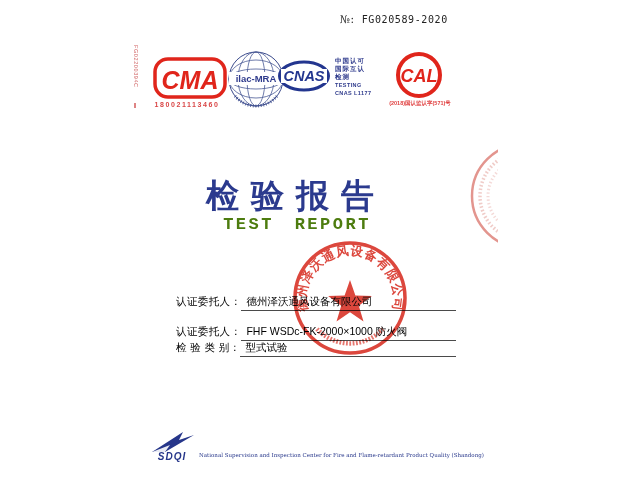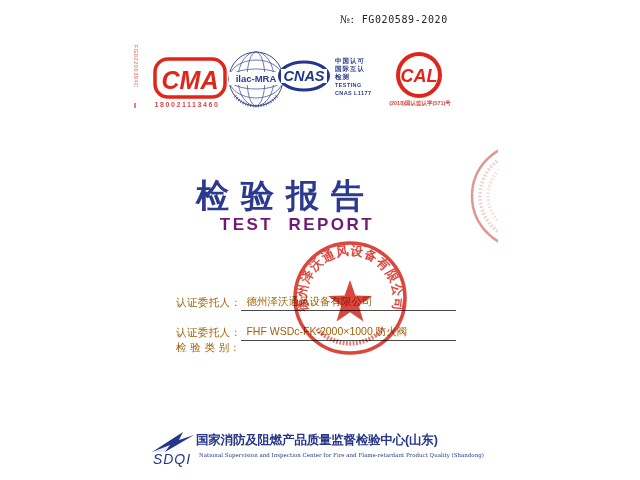--- a/index.html
+++ b/index.html
@@ -18,38 +18,38 @@
   
   .cma-number{top:101px;left:144px;width:86px;text-align:center;font-size:7px;font-weight:bold;
               color:#d94545;letter-spacing:1.6px;}
   .cnas-col{top:57px;left:335px;width:48px;color:#2e3a8c;line-height:8px;}
   .cnas-col .zh{font-size:6.5px;font-weight:bold;letter-spacing:1px;}
   .cnas-col .en{font-size:5.5px;font-weight:bold;letter-spacing:0.4px;}
   .cal-number{top:100px;left:382px;width:76px;text-align:center;font-size:5.5px;color:#e04040;
               font-weight:bold;white-space:nowrap;}
 
   
-  .title-cn{top:174px;left:196px;font-size:33px;font-weight:bold;color:#2b3a8e;
+  .title-cn{top:174px;left:206px;font-size:33px;font-weight:bold;color:#2b3a8e;
             letter-spacing:12px;white-space:nowrap;}
-  .title-en{top:215px;left:297px;transform:translateX(-50%);font-family:Liberation Sans, sans-serif;
-            font-size:17px;font-weight:bold;color:#701a75;letter-spacing:2.5px;word-spacing:8px;
+  .title-en{top:215px;left:297px;transform:translateX(-50%);font-family:Liberation Mono, monospace;
+            font-size:17px;font-weight:bold;color:#4d7c0f;letter-spacing:2.5px;word-spacing:8px;
             white-space:nowrap;}
 
   
-  .field-row{left:176px;width:280px;display:flex;align-items:center;color:#a16207;}
+  .field-row{left:176px;width:280px;display:flex;align-items:flex-start;color:#000000;}
   .f-label{flex:none;font-size:10.5px;letter-spacing:0.4px;padding-bottom:1px;white-space:nowrap;}
   .f-value{flex:1 1 auto;border-bottom:1px solid #4a4a4a;padding:0 0 1px 5px;font-size:10.5px;
            white-space:nowrap;overflow:hidden;}
 
   
   .seal{mix-blend-mode:multiply;opacity:.92;}
   .seal-partial{mix-blend-mode:multiply;opacity:.8;}
 
   
-  .sdqi-text{top:451px;left:151px;width:42px;text-align:center;font-size:14px;font-weight:normal;
+  .sdqi-text{top:451px;left:151px;width:42px;text-align:center;font-size:10px;font-weight:bold;
              font-style:italic;color:#26368a;letter-spacing:1px;}
   .org-cn{top:432px;left:196px;font-size:12.5px;font-weight:bold;color:#26368a;
           letter-spacing:-0.2px;white-space:nowrap;}
   .org-en{top:452px;left:199px;font-size:5.5px;font-family:"DejaVu Serif",serif;color:#26368a;
           white-space:nowrap;}
 </style>
 </head>
 <body>
 
 <div id="doc">
@@ -109,35 +109,35 @@
   <div class="abs field-row" style="top:295px">
     <span class="f-label">认证委托人：</span>
     <span class="f-value">德州泽沃通风设备有限公司</span>
   </div>
   <div class="abs field-row" style="top:325px">
     <span class="f-label">认证委托人：</span>
     <span class="f-value">FHF WSDc-FK-2000×1000 防火阀</span>
   </div>
   <div class="abs field-row" style="top:341px">
     <span class="f-label">检 验 类 别：</span>
+    <span class="f-value">型式试验</span>
   </div>
 
   <svg class="abs seal" style="top:233px;left:285px" width="130" height="130" viewBox="0 0 130 130">
     <circle cx="65" cy="65" r="55" fill="none" stroke="#d9372c" stroke-width="3.5"></circle>
     <defs>
       <path id="sealArc" d="M 24,82 A 44,44 0 1 1 106,82" fill="none"></path>
     </defs>
     <text font-size="12.5" font-weight="bold" fill="#d9372c" letter-spacing="1" font-family="Liberation Sans, sans-serif">
       <textPath href="#sealArc" startOffset="50%" text-anchor="middle">德州泽沃通风设备有限公司</textPath>
     </text>
     <polygon points="65,47 70.4,62.6 86.9,62.9 73.8,72.8 78.5,88.6 65,79.2 51.5,88.6 56.2,72.8 43.1,62.9 59.6,62.6" fill="#d9372c"></polygon>
     <path d="M 32,96 A 45,45 0 0 0 98,96" fill="none" stroke="#d9372c" stroke-width="4.5" stroke-dasharray="1.8,1.5" opacity="0.75"></path>
   </svg>
 
   <svg class="abs" style="top:429px;left:150px" width="46" height="24" viewBox="0 0 46 24">
     <path d="M 2,23 L 33,3 L 29,11 L 44,6 L 15,23 Z" fill="#26368a"></path>
     <path d="M 2,23 L 20,16 L 15,23 Z" fill="#fff" opacity="0.9"></path>
   </svg>
   <div class="abs sdqi-text">SDQI</div>
-  <div class="abs org-cn">国家消防及阻燃产品质量监督检验中心(山东)</div>
   <div class="abs org-en">National Supervision and Inspection Center for Fire and Flame-retardant Product Quality (Shandong)</div>
 
 </div>
 
 </body></html>

